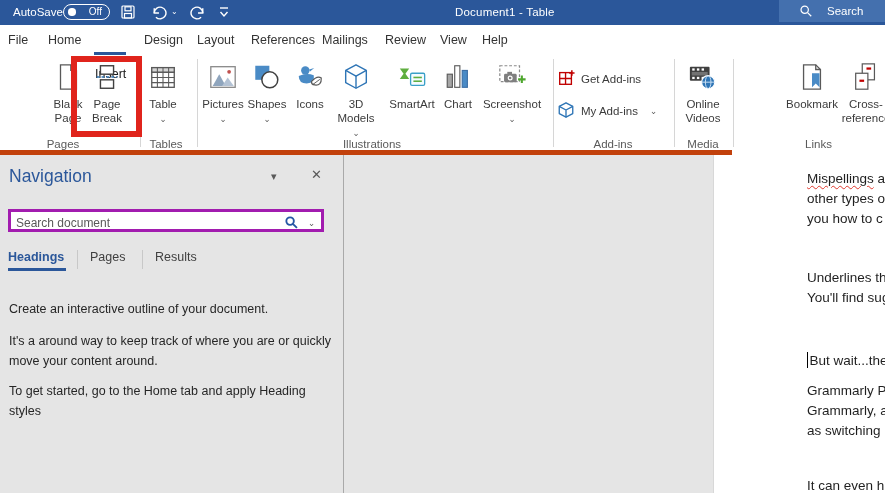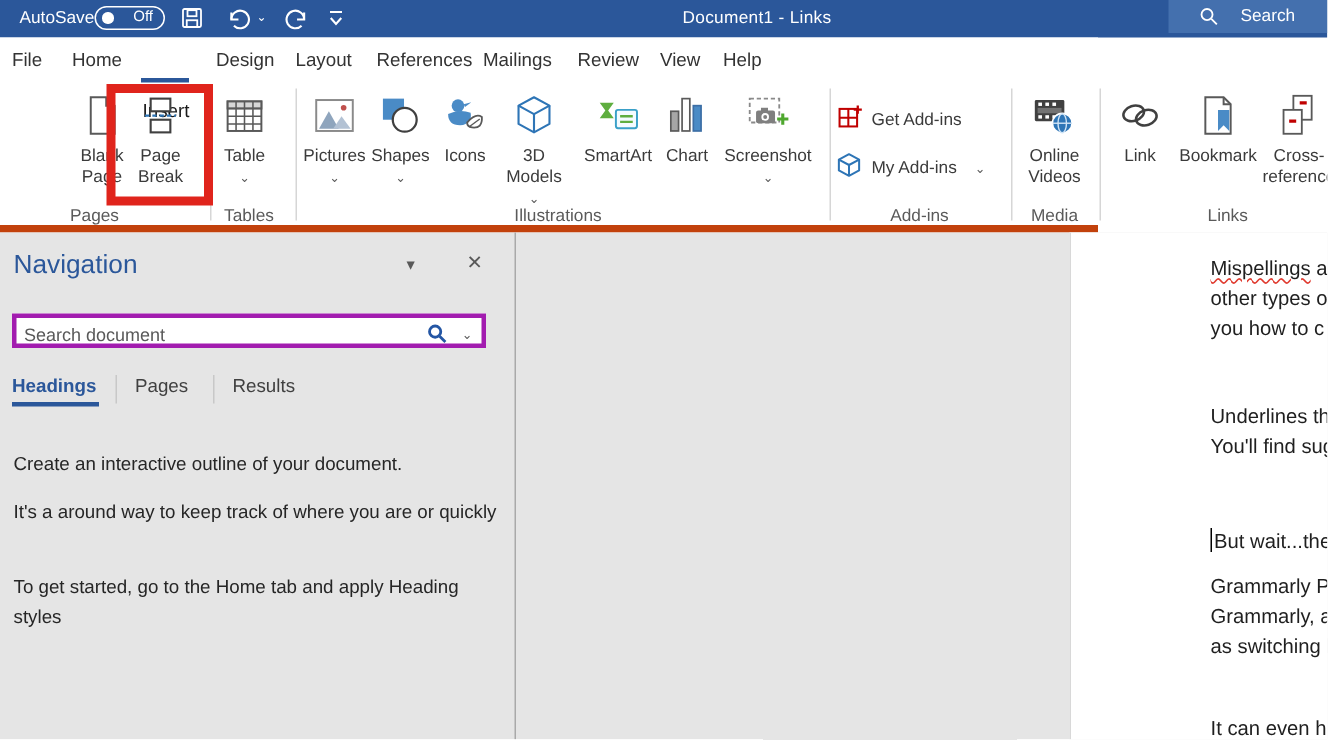--- a/index.html
+++ b/index.html
@@ -121,21 +121,21 @@
         <path d="M13.5 4.5 v5 h-5"></path>
         <path d="M13.5 9.5 a6.2 6.2 0 1 0 -1.8 4.4"></path>
       </svg>
     </span>
     <span class="tb-ic ic-qat">
       <svg width="14" height="15" viewBox="0 0 14 15" fill="none" stroke="#fff" stroke-width="1.4">
         <path d="M3 4 h8"></path>
           <path d="M3.5 8 l3.5 4 3.5 -4"></path>
       </svg>
     </span>
-    <span class="tb-doctitle">Document1 - Links</span>
+    <span class="tb-doctitle">Document1 - Table</span>
     <span class="tb-search">
       <svg width="14" height="14" viewBox="0 0 16 16" fill="none" stroke="#fff" stroke-width="1.4">
         <circle cx="6.5" cy="6.5" r="4.2"></circle>
           <path d="M9.8 9.8 L14 14"></path>
       </svg>
       <span class="tb-search-label">Search</span>
     </span>
   </div>
 
   <div class="ribbon">
@@ -311,29 +311,20 @@
           </g>
           <circle cx="21.5" cy="21.5" r="7" fill="#2e75b6" stroke="#fff" stroke-width="1.2"></circle>
           <ellipse cx="21.5" cy="21.5" rx="3" ry="6.8" fill="none" stroke="#cfe3f5" stroke-width="1"></ellipse>
           <line x1="14.7" y1="21.5" x2="28.3" y2="21.5" stroke="#cfe3f5" stroke-width="1"></line>
         </svg>
       </span>
       <span>Online</span><br>
       <span>Videos</span>
     </div>
 
-    <div class="rbtn b-link">
-      <span class="ric">
-        <svg width="30" height="30" viewBox="0 0 32 32" fill="none" stroke="#404040" stroke-width="1.8">
-          <ellipse cx="11.5" cy="14.5" rx="7.5" ry="5.3" transform="rotate(-18 11.5 14.5)"></ellipse>
-          <ellipse cx="20.5" cy="17.5" rx="7.5" ry="5.3" transform="rotate(-18 20.5 17.5)"></ellipse>
-        </svg>
-      </span>
-      <span>Link</span>
-    </div>
 
     <div class="rbtn b-bookmark">
       <span class="ric">
         <svg width="30" height="30" viewBox="0 0 32 32">
           <path d="M7 3 h13 l5 5 v21 H7 z" fill="#fff" stroke="#595959" stroke-width="1.4"></path>
           <path d="M20 3 v5 h5" fill="none" stroke="#595959" stroke-width="1.4"></path>
           <path d="M16 12 h8 v15 l-4 -4 -4 4 z" fill="#4a8bc6"></path>
         </svg>
       </span>
       <span>Bookmark</span>
@@ -387,20 +378,21 @@
     <span class="ntab nt-results">Results</span>
     <span class="ntab-sep ns1"></span>
     <span class="ntab-sep ns2"></span>
     <span class="ntab-underline"></span>
 
     <div class="npara np1">
       <span>Create an interactive outline of your document.</span>
     </div>
     <div class="npara np2">
       <span>It's a around way to keep track of where you are or quickly</span><br>
+      <span>move your content around.</span>
     </div>
     <div class="npara np3">
       <span>To get started, go to the Home tab and apply Heading styles</span><br>
     </div>
   </div>
 
   <div class="workspace">
     <div class="page">
       <div class="dline dl0">
         <span class="squiggle">Mispellings</span><span> a</span>

